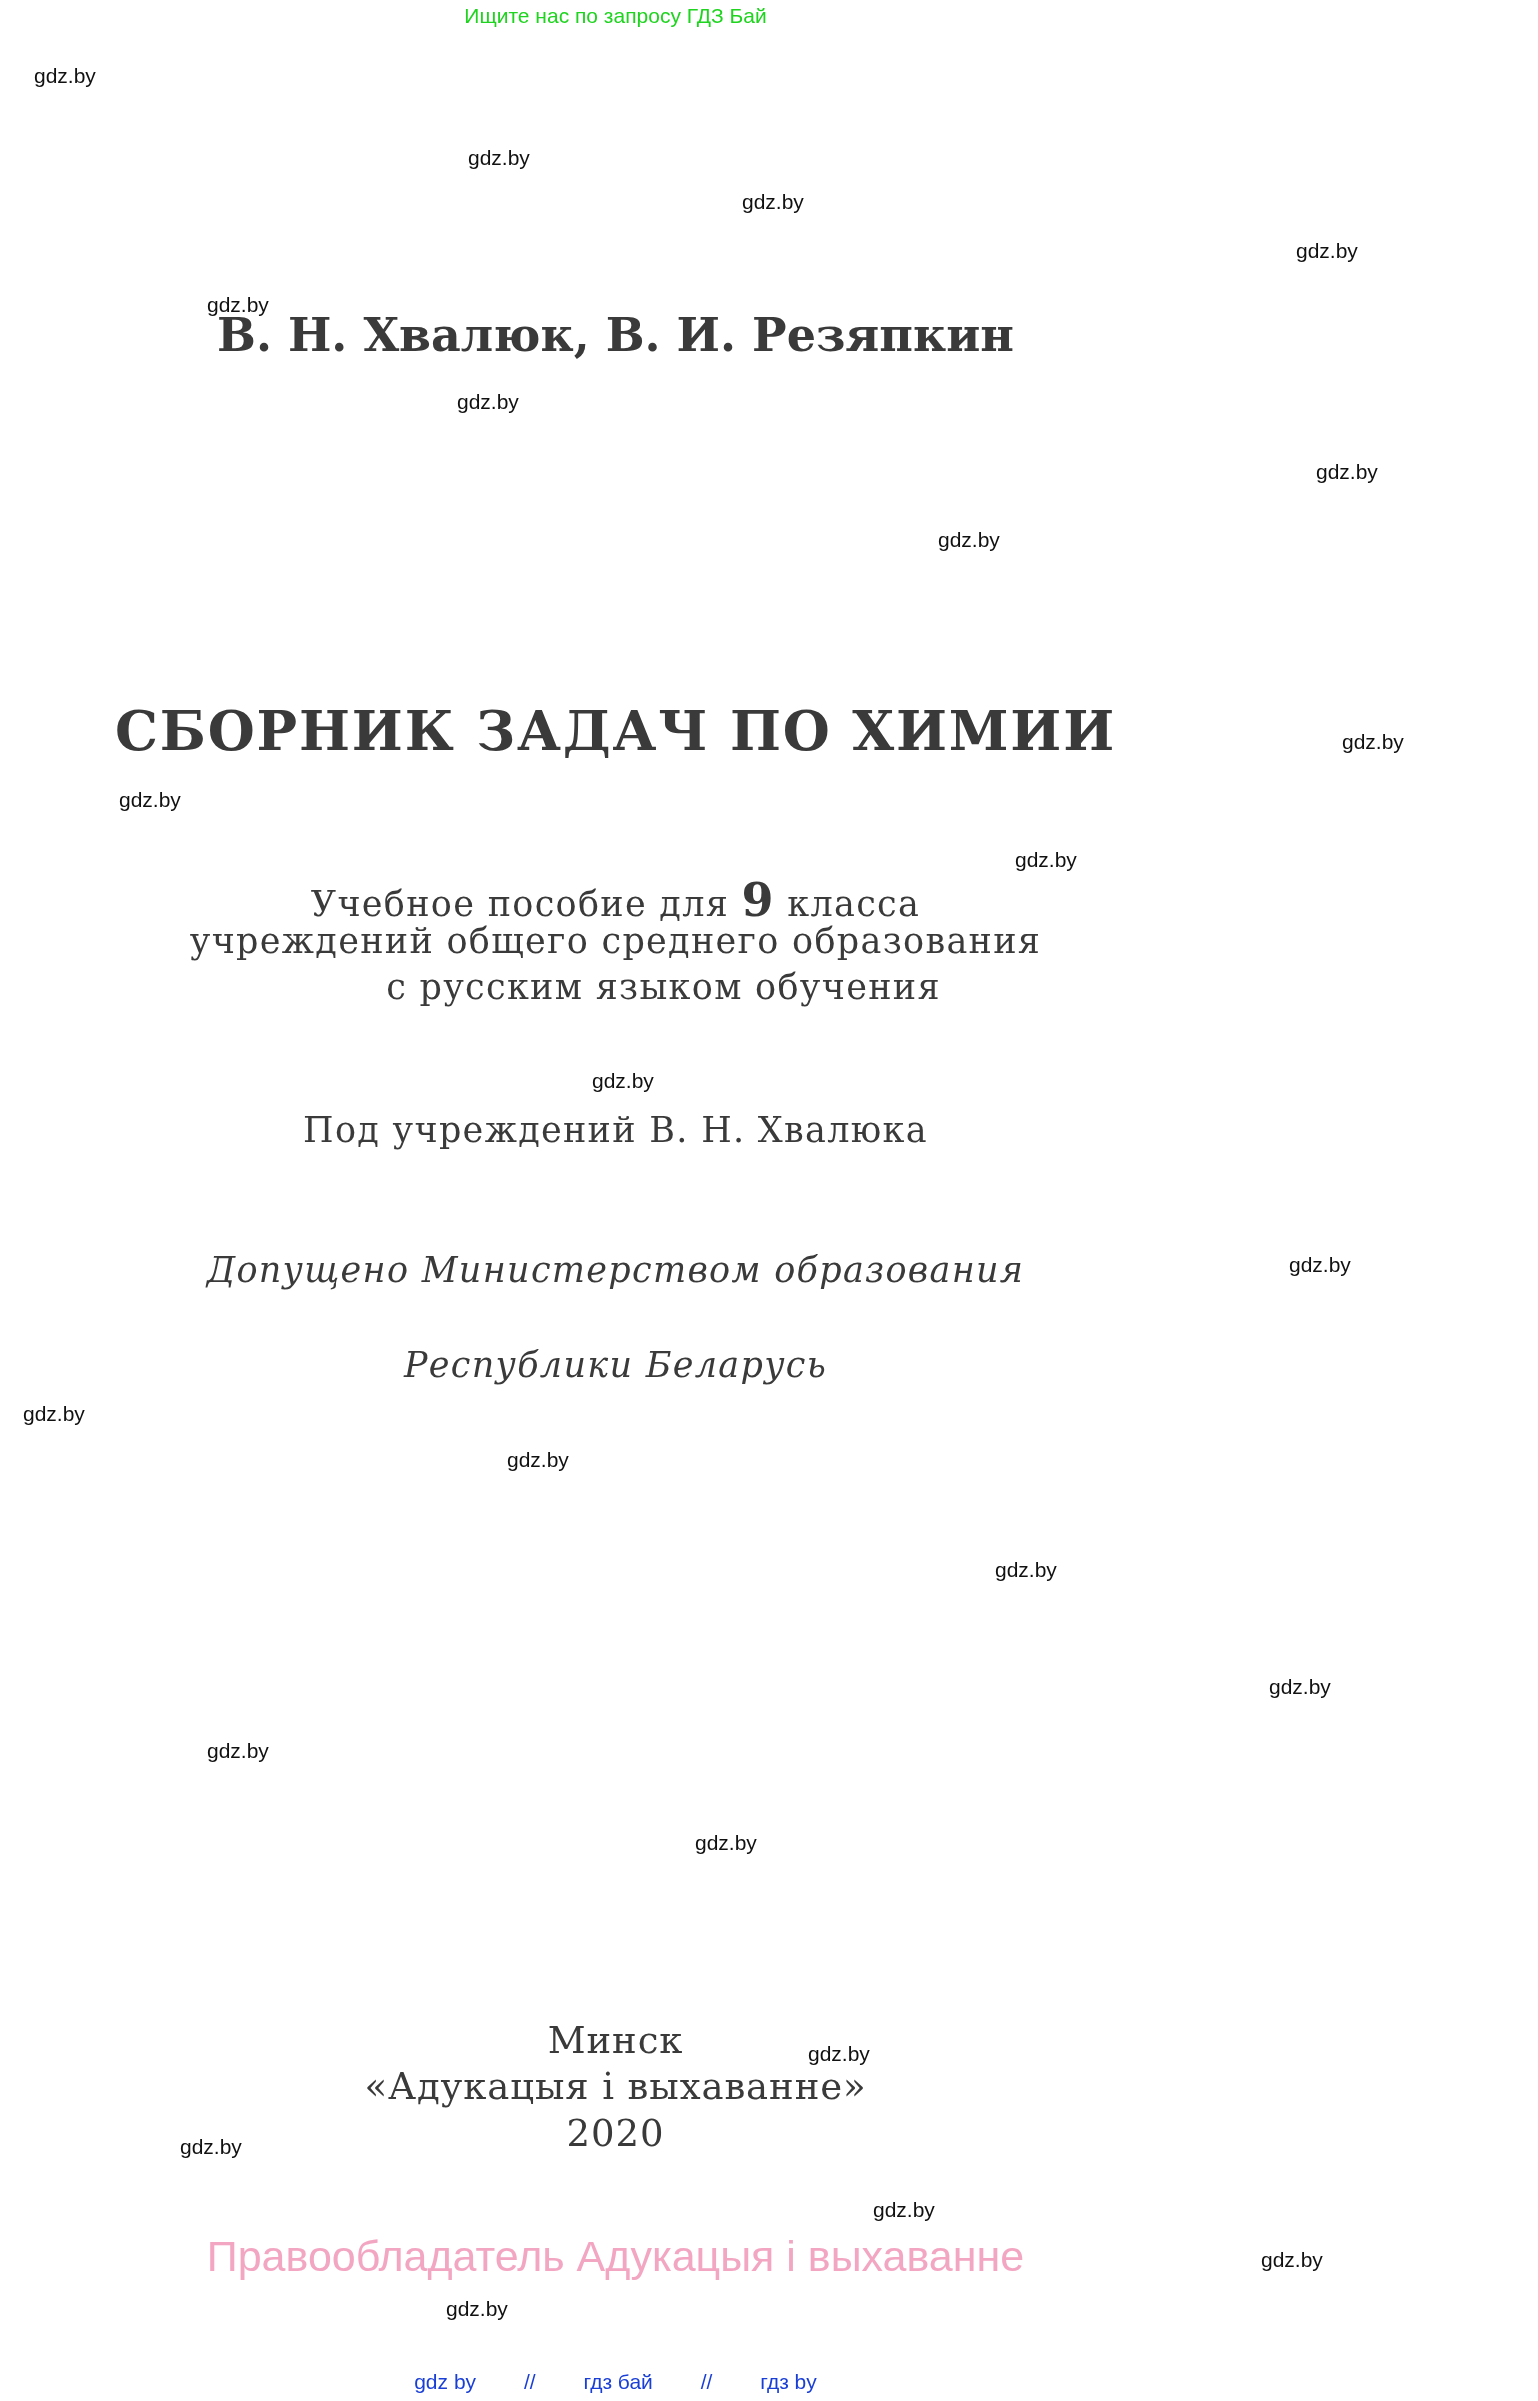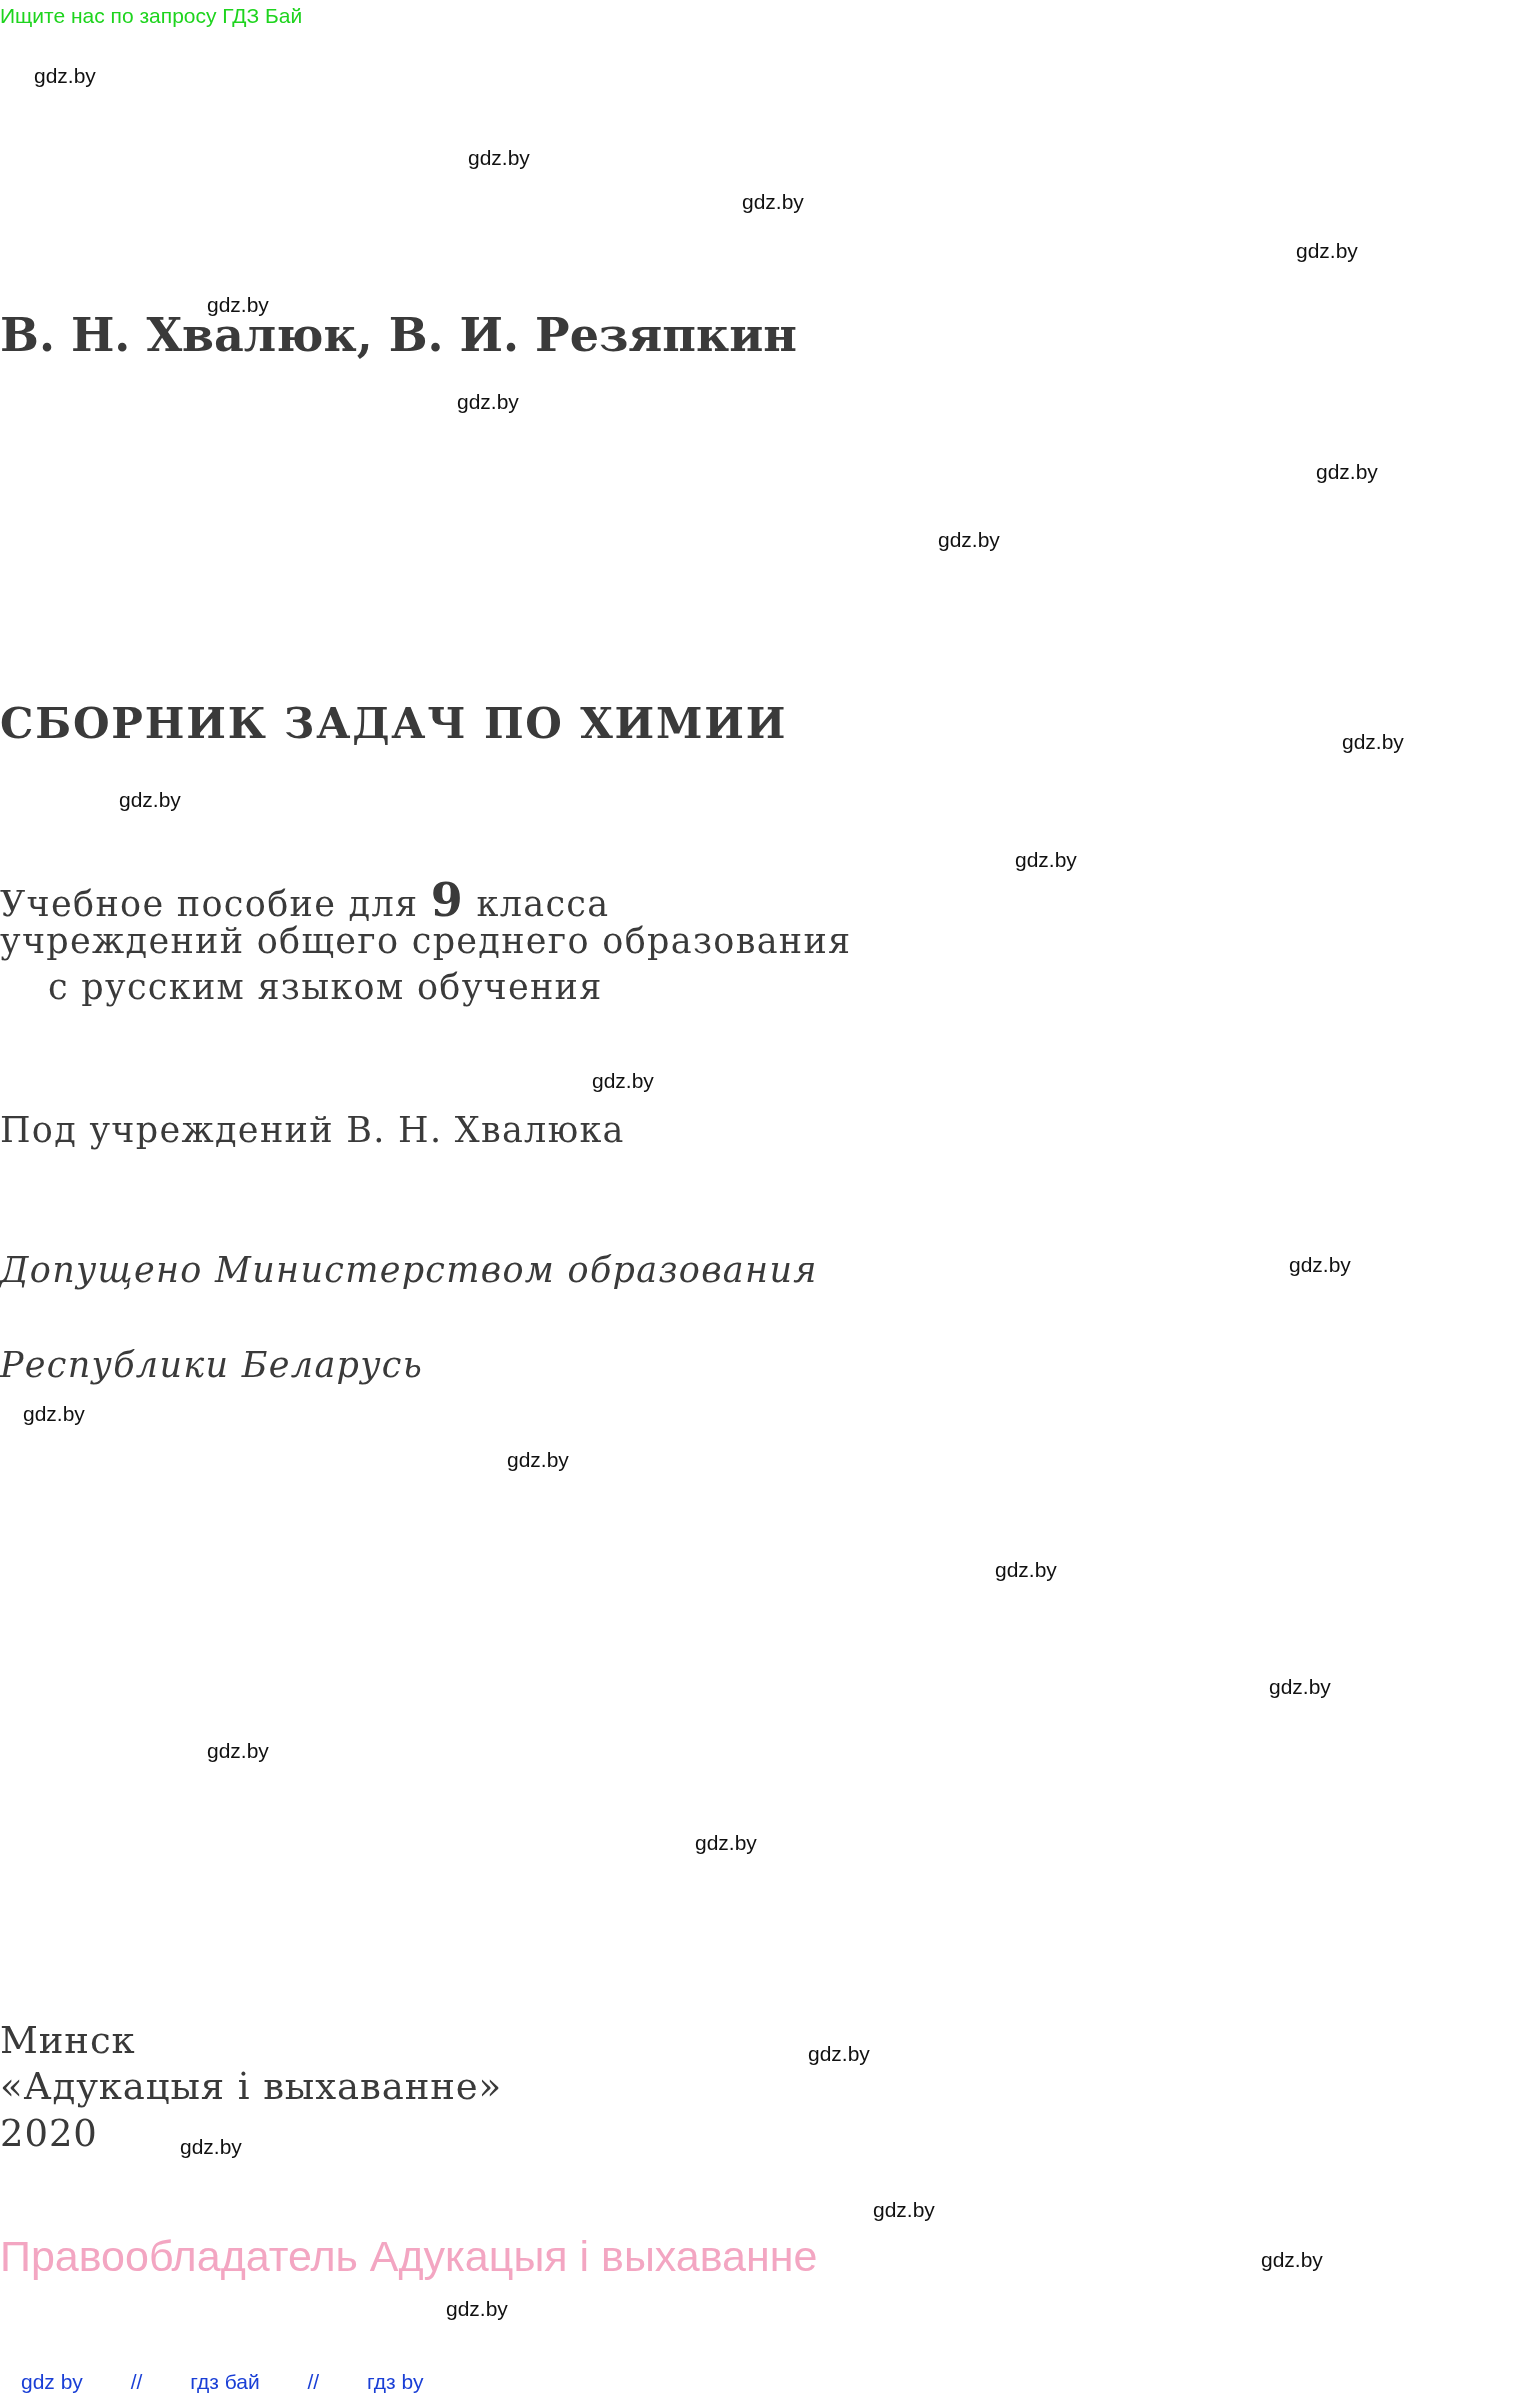--- a/index.html
+++ b/index.html
@@ -1,21 +1,21 @@
 <!DOCTYPE html>
 <html style="font-size:14px"><head>
 <meta charset="utf-8">
 <style>
   html, body { margin: 0; padding: 0; background: #ffffff; }
   body { width: 1539px; height: 2401px; position: relative; overflow: hidden; }
-  .center-line { position: absolute; left: 0; width: 1231px; text-align: left; white-space: nowrap; }
+  .center-line { position: absolute; left: 0; width: 1231px; text-align: center; white-space: nowrap; }
   .serif { font-family: "DejaVu Serif", "Liberation Serif", serif; color: #3a3a3a; }
   .banner-top { top: 3.5px; font-family: "Liberation Sans", sans-serif; font-size: 21px; color: #1ed41e; }
   .authors { top: 308px; font-size: 46px; font-weight: bold; letter-spacing: 0px; }
-  .title { top: 699px; font-size: 42px; font-weight: bold; letter-spacing: 1.8px; }
+  .title { top: 699px; font-size: 54px; font-weight: bold; letter-spacing: 1.8px; }
   .subtitle { font-size: 35px; letter-spacing: 1.3px; }
   .sub1 { top: 873px; }
   .sub1 .big { font-size: 46px; font-weight: bold; }
   .sub2 { top: 921px; }
   .sub3 { top: 967px; padding-left: 48px; }
   .editor { top: 1110px; font-size: 35px; letter-spacing: 1.3px; }
   .approved { font-size: 35px; font-style: italic; letter-spacing: 1.3px; }
   .appr1 { top: 1250px; }
   .appr2 { top: 1345px; }
   .imprint { font-size: 37px; letter-spacing: 0.9px; }

